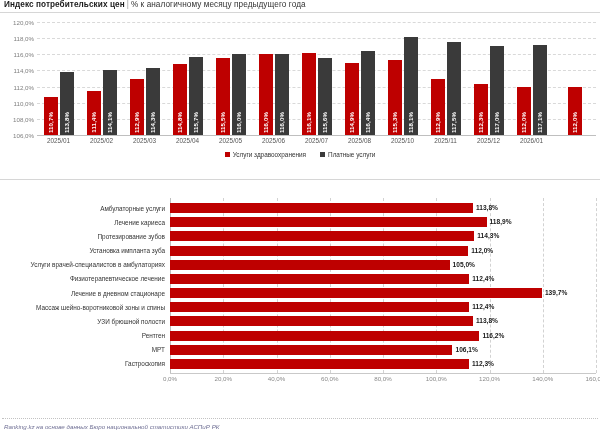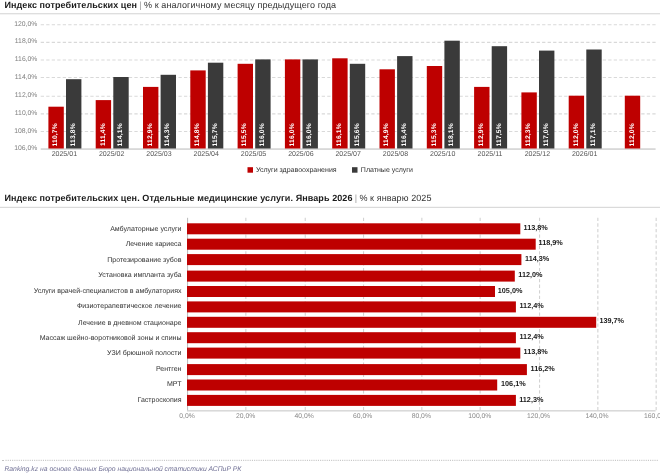--- a/index.html
+++ b/index.html
@@ -280,23 +280,20 @@
         <span>Услуги здравоохранения</span>
       </div>
       <div class="li">
         <span class="sw dark"></span>
         <span>Платные услуги</span>
       </div>
     </div>
 </div>
 
 <div class="panel" id="chart2">
-  <div class="ttl">
-    <span>Индекс потребительских цен. Отдельные медицинские услуги. Январь 2026</span><span class="sep">|</span><span class="sub">% к январю 2025</span>
-  </div>
   <div class="rule"></div>
 
   <div class="c2-plot" id="c2plot">
       <div class="c2-vgrid" style="left: 170px; border-left: 1px solid rgb(191, 191, 191);"></div>
       <div class="c2-vgrid" style="left: 223.25px;"></div>
       <div class="c2-vgrid" style="left: 276.5px;"></div>
       <div class="c2-vgrid" style="left: 329.75px;"></div>
       <div class="c2-vgrid" style="left: 383px;"></div>
       <div class="c2-vgrid" style="left: 436.25px;"></div>
       <div class="c2-vgrid" style="left: 489.5px;"></div>

